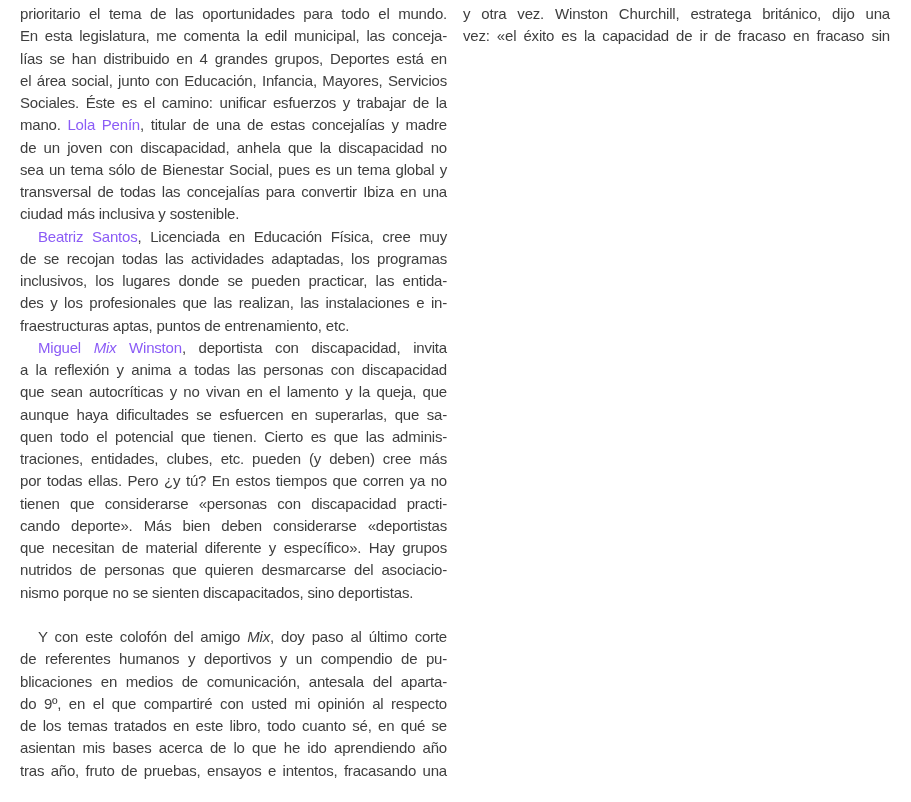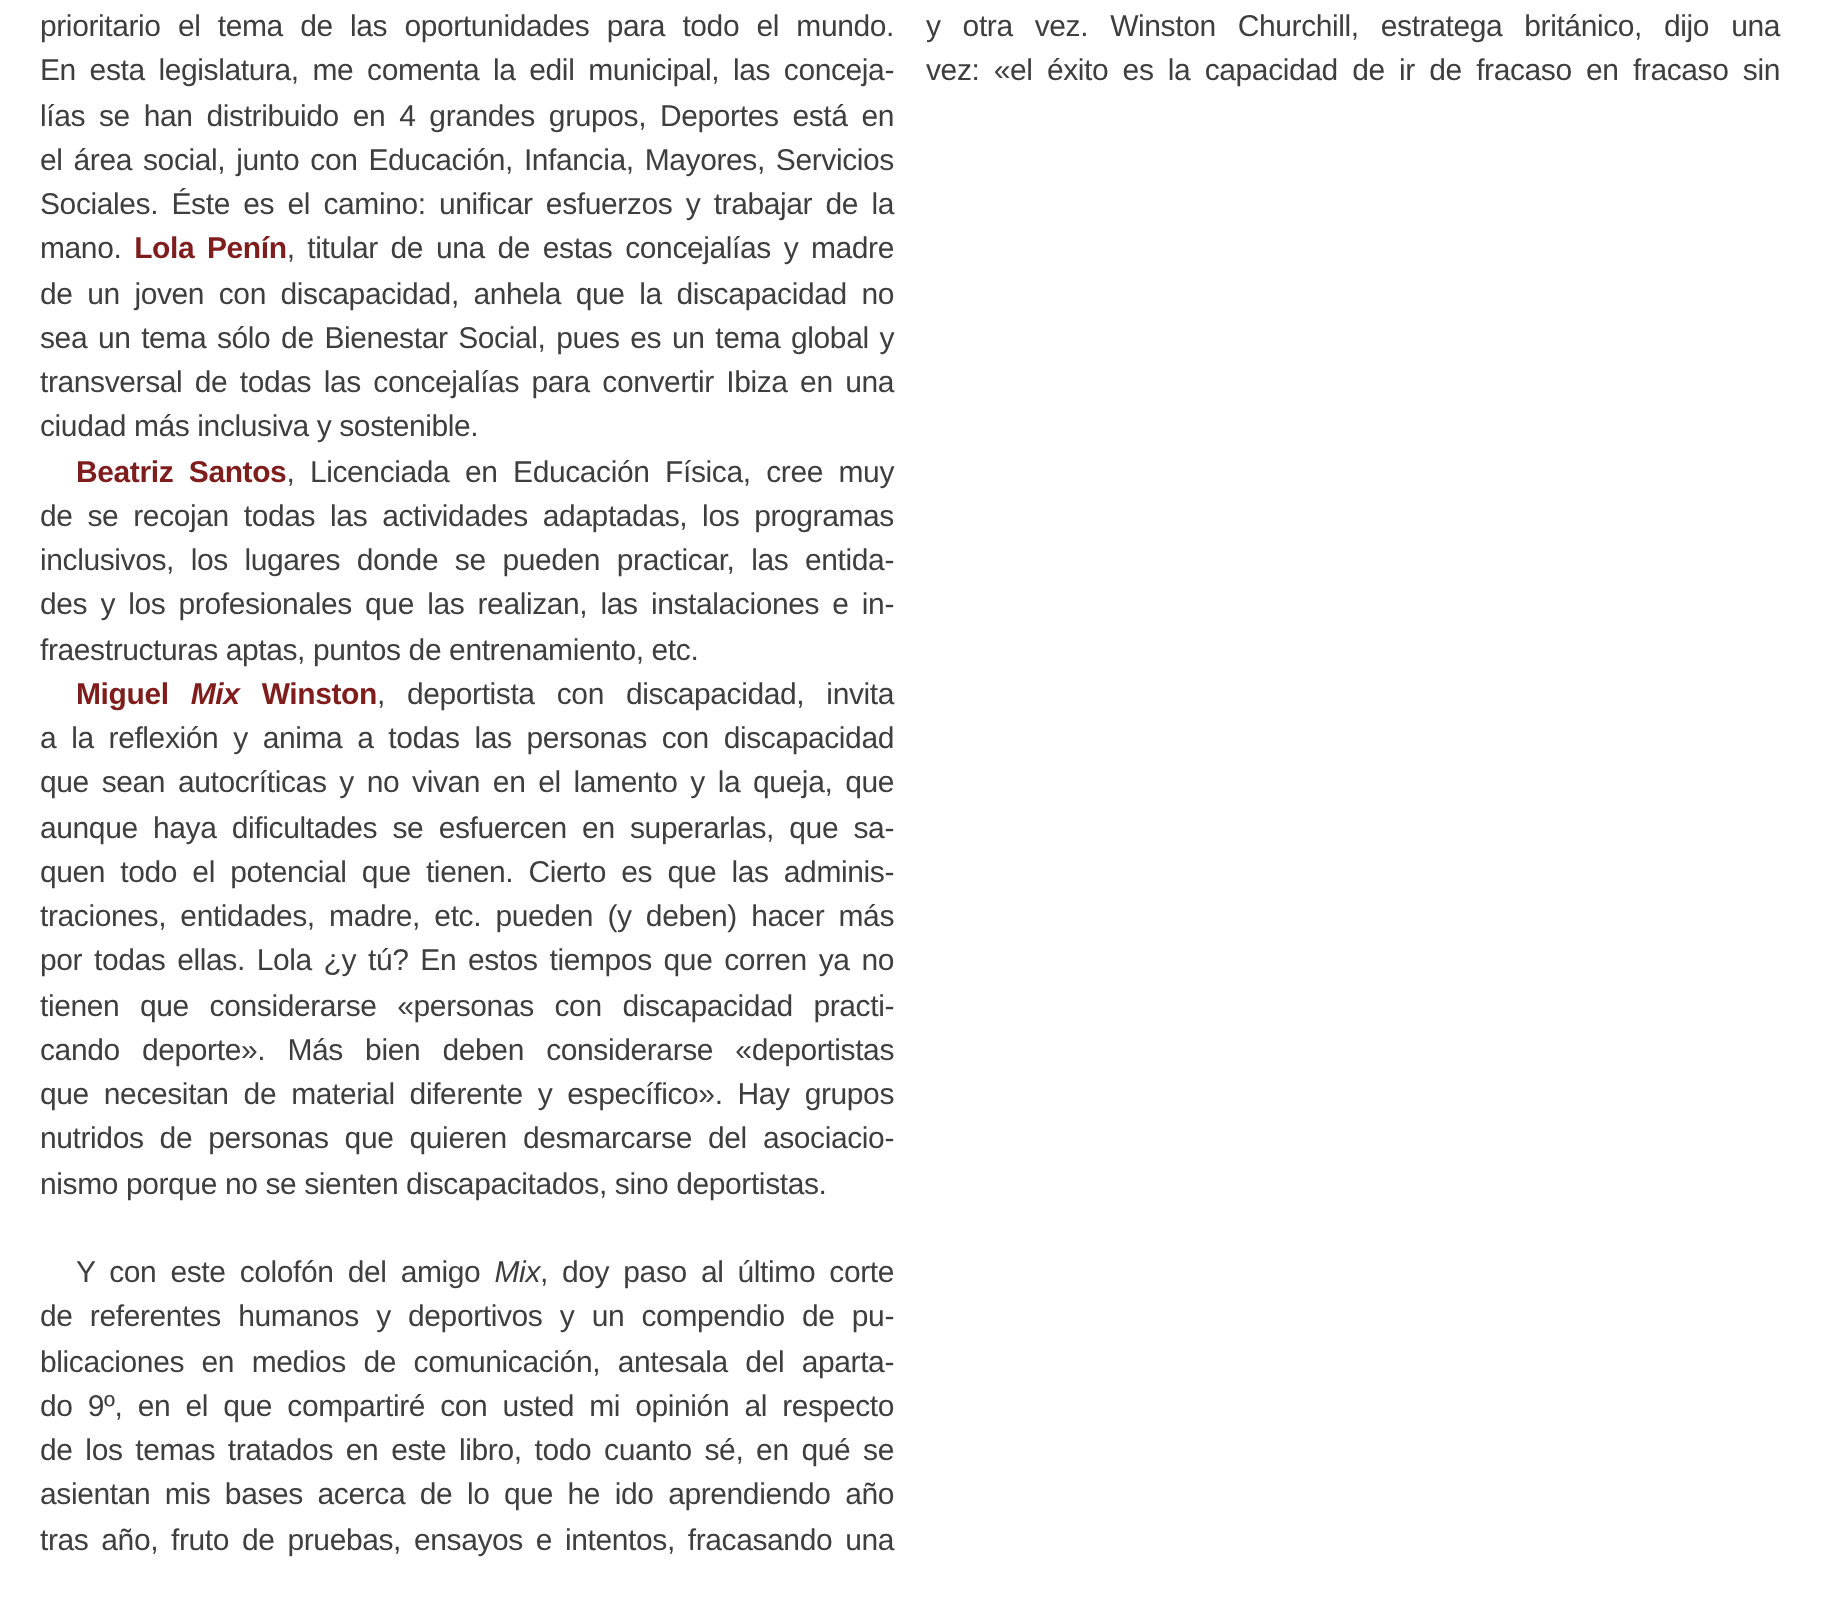--- a/index.html
+++ b/index.html
@@ -34,21 +34,21 @@
     text-align: justify;
     text-align-last: justify;
     white-space: normal;
   }
   .line.lastline {
     text-align-last: left;
   }
   .para.indent .line:first-child {
     text-indent: 18px;
   }
-  .b { font-weight: bold; color: #7f1d1d; }
+  .b { font-weight: normal; color: #8b5cf6; }
   .i { font-style: italic; }
 </style>
 </head>
 <body>
 
 <div class="page">
   <div class="column">
       <div class="para">
         <div class="line"><span>prioritario el tema de las oportunidades para todo el mundo.</span></div>
         <div class="line"><span>En esta legislatura, me comenta la edil municipal, las conceja-</span></div>
@@ -67,22 +67,22 @@
         <div class="line"><span>inclusivos, los lugares donde se pueden practicar, las entida-</span></div>
         <div class="line"><span>des y los profesionales que las realizan, las instalaciones e in-</span></div>
         <div class="line lastline"><span>fraestructuras aptas, puntos de entrenamiento, etc.</span></div>
       </div>
       <div class="para indent">
         <div class="line"><span class="b">Miguel </span><span class="b i">Mix</span><span class="b"> Winston</span><span>, deportista con discapacidad, invita</span></div>
         <div class="line"><span>a la reflexión y anima a todas las personas con discapacidad</span></div>
         <div class="line"><span>que sean autocríticas y no vivan en el lamento y la queja, que</span></div>
         <div class="line"><span>aunque haya dificultades se esfuercen en superarlas, que sa-</span></div>
         <div class="line"><span>quen todo el potencial que tienen. Cierto es que las adminis-</span></div>
-        <div class="line"><span>traciones, entidades, madre, etc. pueden (y deben) hacer más</span></div>
-        <div class="line"><span>por todas ellas. Lola ¿y tú? En estos tiempos que corren ya no</span></div>
+        <div class="line"><span>traciones, entidades, clubes, etc. pueden (y deben) cree más</span></div>
+        <div class="line"><span>por todas ellas. Pero ¿y tú? En estos tiempos que corren ya no</span></div>
         <div class="line"><span>tienen que considerarse «personas con discapacidad practi-</span></div>
         <div class="line"><span>cando deporte». Más bien deben considerarse «deportistas</span></div>
         <div class="line"><span>que necesitan de material diferente y específico». Hay grupos</span></div>
         <div class="line"><span>nutridos de personas que quieren desmarcarse del asociacio-</span></div>
         <div class="line lastline"><span>nismo porque no se sienten discapacitados, sino deportistas.</span></div>
       </div>
       <div class="para indent space-before">
         <div class="line"><span>Y con este colofón del amigo </span><span class="i">Mix</span><span>, doy paso al último corte</span></div>
         <div class="line"><span>de referentes humanos y deportivos y un compendio de pu-</span></div>
         <div class="line"><span>blicaciones en medios de comunicación, antesala del aparta-</span></div>

